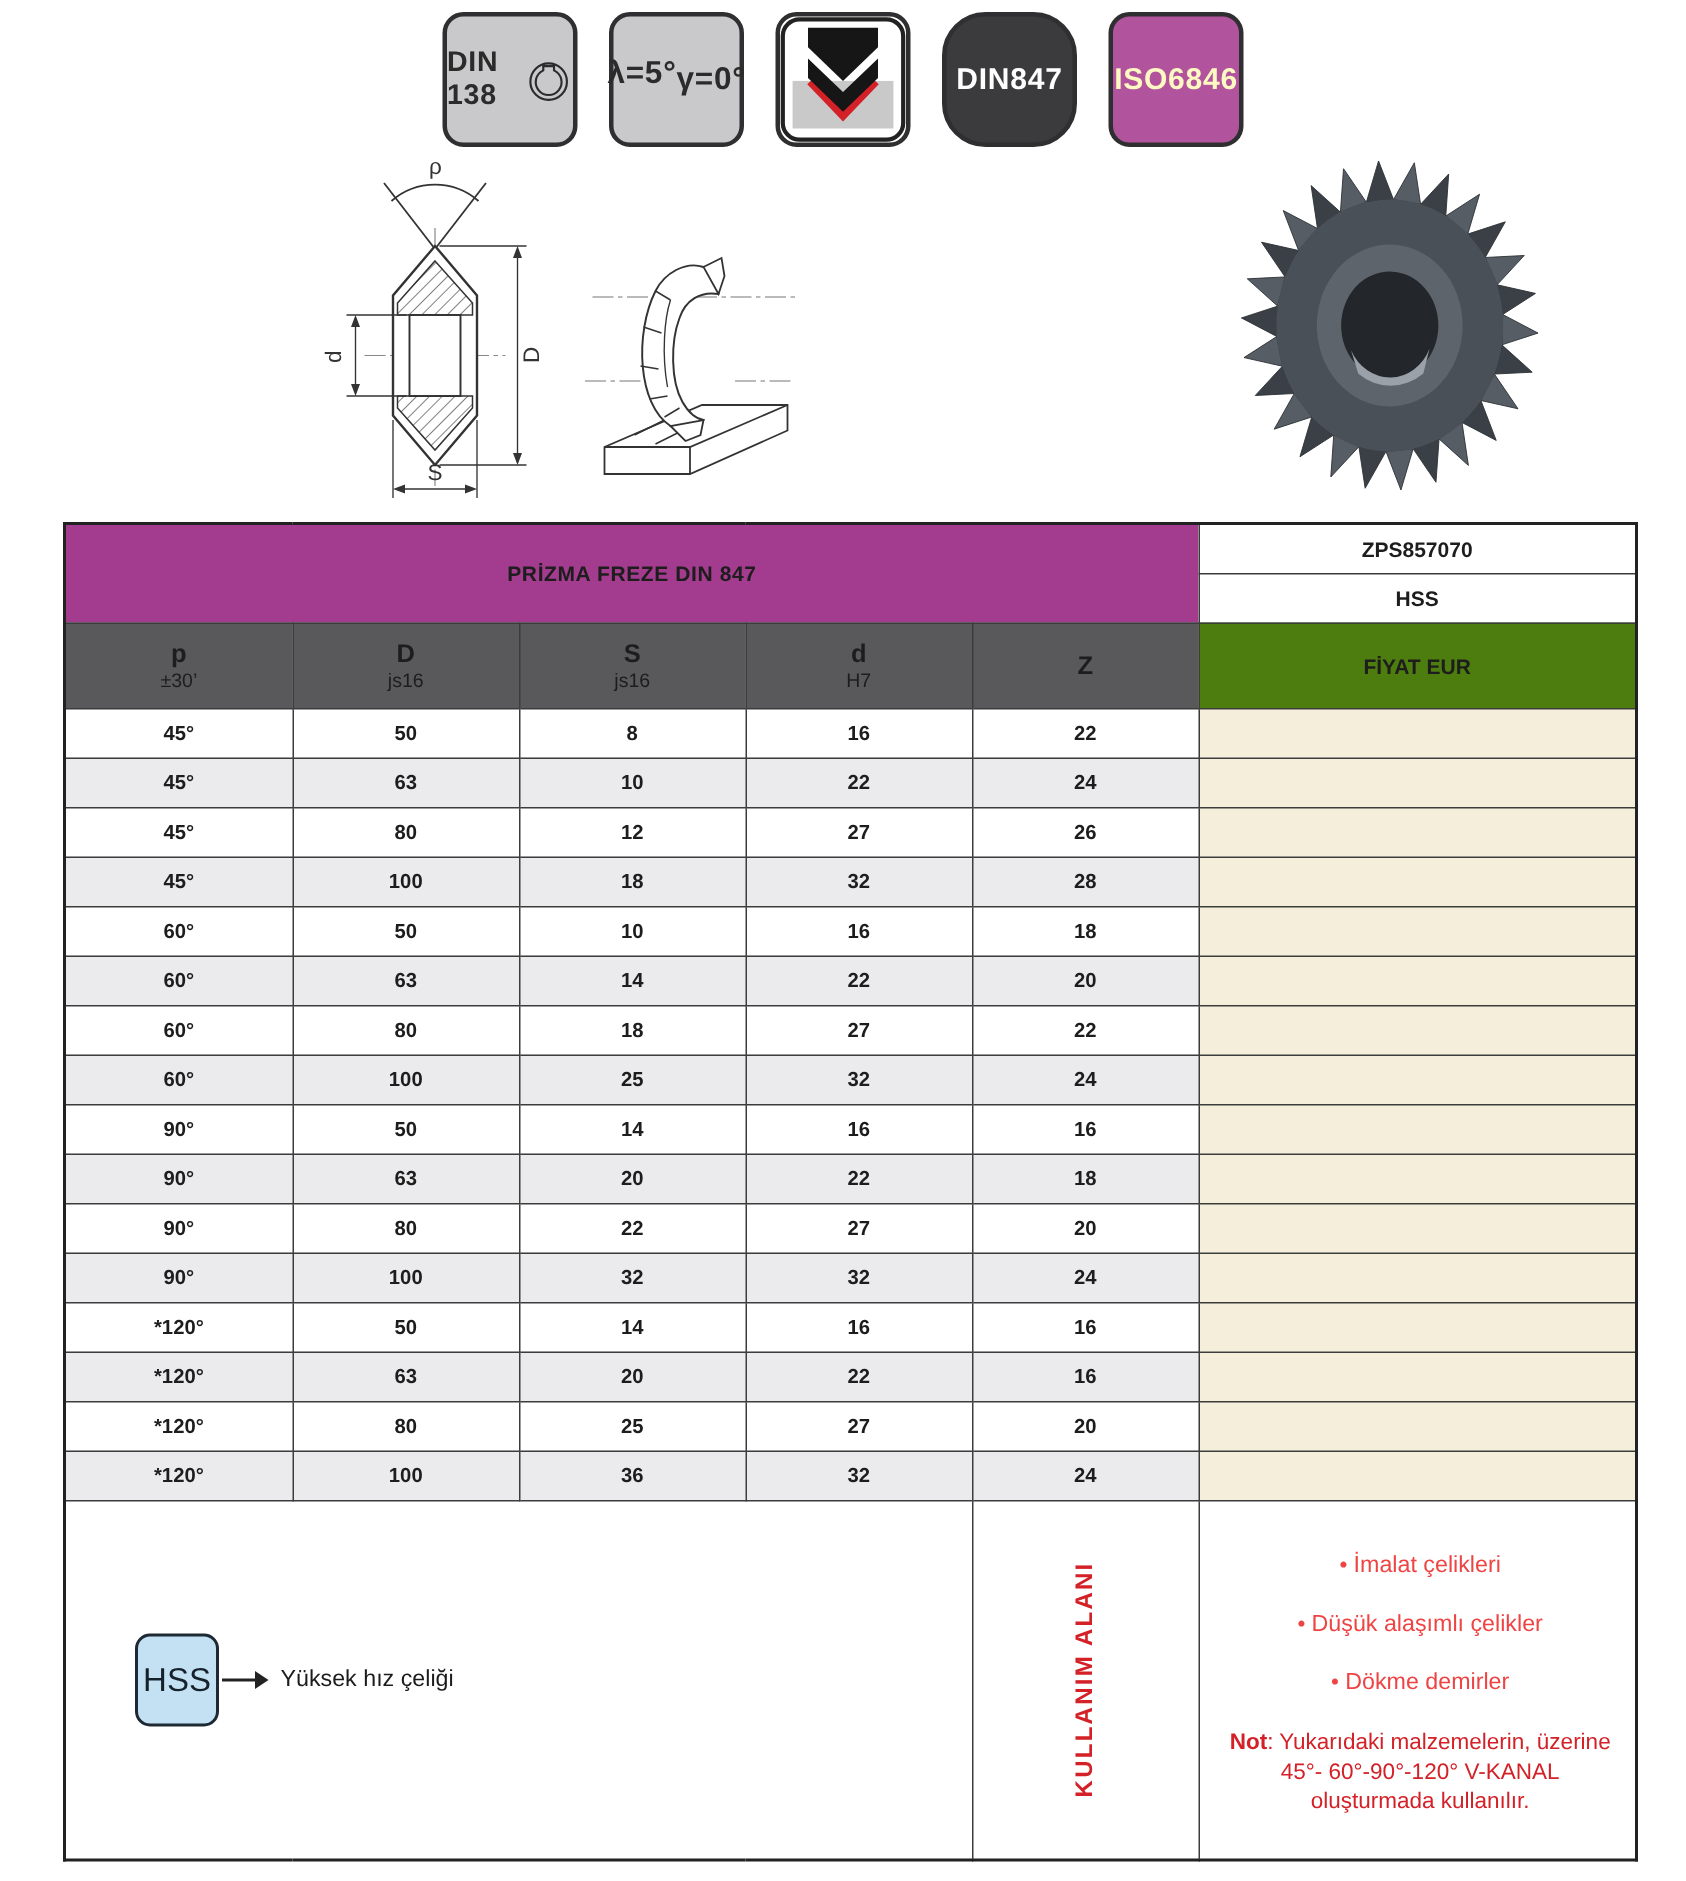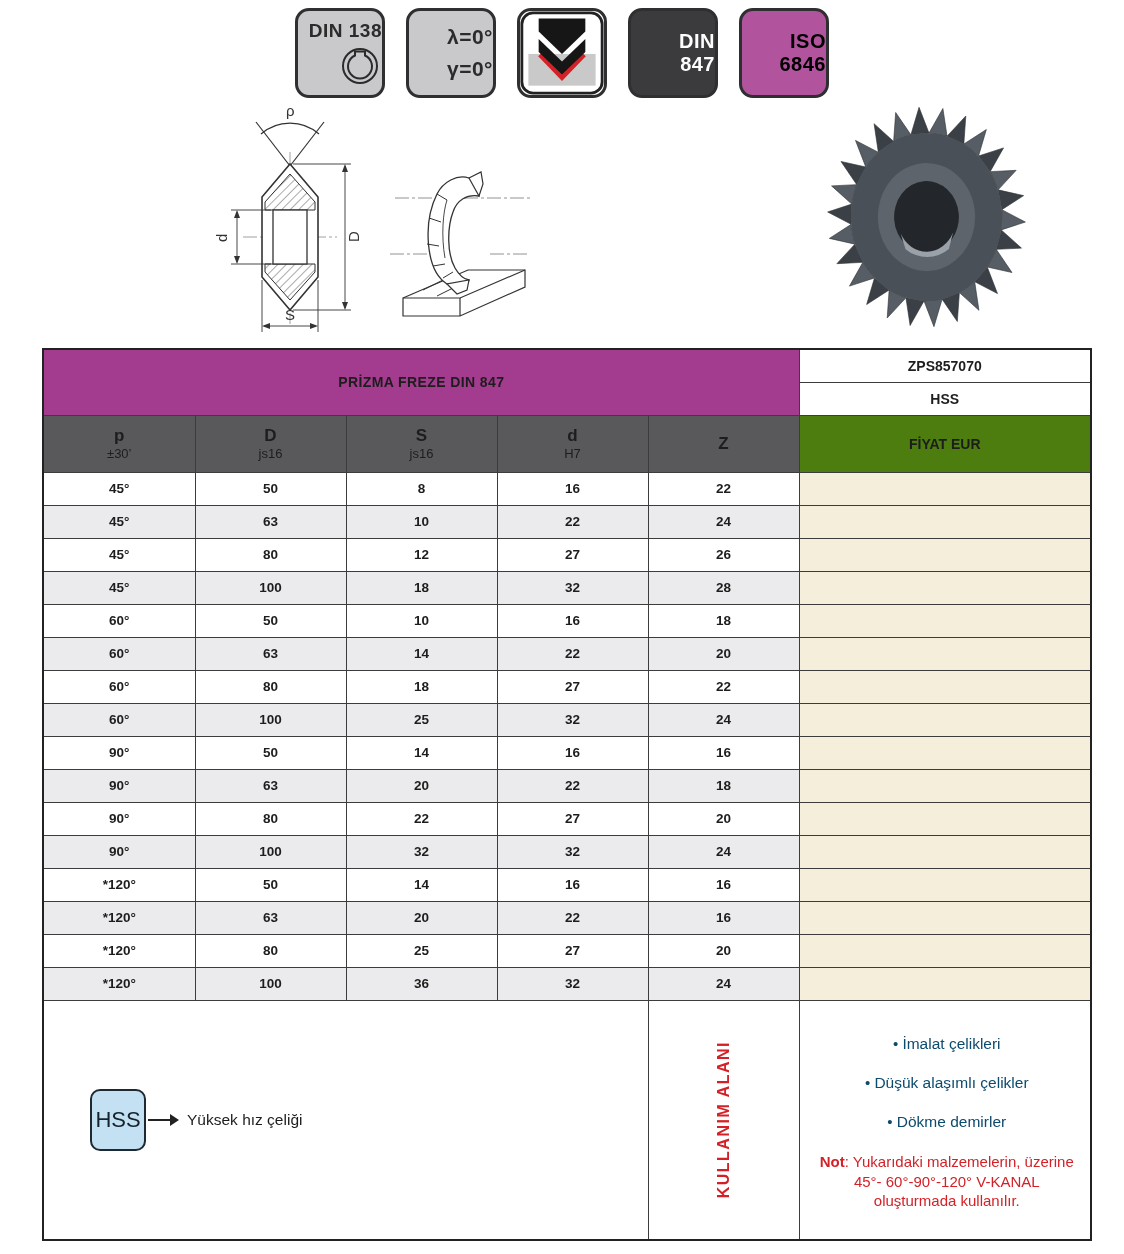--- a/index.html
+++ b/index.html
@@ -3,24 +3,24 @@
 <meta charset="utf-8">
 <style>
   * { margin:0; padding:0; box-sizing:border-box; }
   html,body { background:#ffffff; }
   body { font-family:"Liberation Sans", sans-serif; color:#222; }
   .page { position:relative; width:1124px; height:1254px; background:#fff; overflow:hidden; }
 
   
   .badges { position:absolute; left:295px; top:8px; display:flex; gap:21px; }
   .badge { width:90px; height:90px; border-radius:14px; border:3px solid #2f2f31;
-           display:flex; flex-direction:column; align-items:flex-end; justify-content:center; }
+           display:flex; flex-direction:row; align-items:center; justify-content:center; }
   .badge.gray { background:#c9c9cb; color:#2b2b2b; }
-  .badge.dark { background:#3b3b3d; color:#fdfdfd; }
-  .badge.purple { background:#b2539e; color:#000000; border-color:#2f2f31; }
+  .badge.dark { background:#3b3b3d; color:#fdfdfd;border-radius:29px; }
+  .badge.purple { background:#b2539e; color:#fef9c3; border-color:#2f2f31; }
   .badge.white { background:#ffffff; padding:0; }
   .badge .l1 { font-size:20px; font-weight:700; letter-spacing:0.5px; line-height:1.15; }
   .badge .l2 { font-size:20px; font-weight:700; letter-spacing:0.5px; line-height:1.15; }
   .badge.gray .l1, .badge.gray .l2 { font-weight:600; font-size:21px; }
   .badge.gray.din138 .l1 { font-size:19px; }
   .badge.angles .l1 { margin-bottom:8px; }
 
   
   .tech-drawing { position:absolute; left:185px; top:102px; }
   .product-photo { position:absolute; left:795px; top:95px; }
@@ -45,21 +45,21 @@
   tbody.rows td.price { background:#f5eeda !important; }
 
   
   td.legend-cell { background:#fff; height:240px; text-align:left; vertical-align:middle; }
   td.usage-label-cell { background:#fff; }
   .vertical-label { writing-mode:vertical-rl; transform:rotate(180deg);
                     color:#d42127; font-weight:700; font-size:16px; letter-spacing:1.5px;
                     margin:0 auto; white-space:nowrap; }
   td.usage-cell { background:#fff; text-align:left; vertical-align:top; padding:16px 14px 10px 18px; }
   .usage-list { list-style:none; }
-  .usage-list li { font-size:15.5px; font-weight:400; color:#0c4a6e; margin-bottom:21px; }
+  .usage-list li { font-size:15.5px; font-weight:400; color:#ef4444; margin-bottom:21px; }
   .usage-list li::before { content:"• "; font-size:15px; }
   .usage-note { color:#d42127; font-size:15px; line-height:1.3; font-weight:400; }
   .usage-note b { font-weight:700; }
 
   
   .hss-legend { display:flex; align-items:center; margin-left:46px; }
   .hss-box { width:56px; height:62px; background:#c3e1f3; border:2px solid #1e2a33; border-radius:10px;
              display:flex; align-items:center; justify-content:center;
              font-size:22px; font-weight:400; color:#16222b; }
   .hss-arrow { display:flex; align-items:center; margin-left:2px; }
@@ -75,21 +75,21 @@
 
   <div class="badges">
     <div class="badge gray din138">
       <span class="l1">DIN 138</span>
       <svg width="44" height="44" viewBox="0 0 44 44">
         <circle cx="22" cy="24" r="17" fill="none" stroke="#2b2b2b" stroke-width="2"></circle>
         <path d="M17,13.5 L17,9.5 L27,9.5 L27,13.5 A12 12 0 1 1 17,13.5 Z" fill="none" stroke="#2b2b2b" stroke-width="2"></path>
       </svg>
     </div>
     <div class="badge gray angles">
-      <span class="l1">λ=0°</span>
+      <span class="l1">λ=5°</span>
       <span class="l2">γ=0°</span>
     </div>
     <div class="badge white">
       <svg width="84" height="84" viewBox="0 0 90 90">
         <rect x="2" y="2" width="86" height="86" rx="12" fill="#ffffff" stroke="#222" stroke-width="3"></rect>
         <rect x="9" y="46" width="72" height="34" fill="#c9c9c9"></rect>
         <polyline points="22,46 45,70 68,46" fill="none" stroke="#d42127" stroke-width="7" stroke-linejoin="miter"></polyline>
         <polygon points="20,8 70,8 70,22 45,46 20,22" fill="#161616"></polygon>
         <polygon points="20,30 45,54 70,30 70,44 45,68 20,44" fill="#161616"></polygon>
       </svg>

